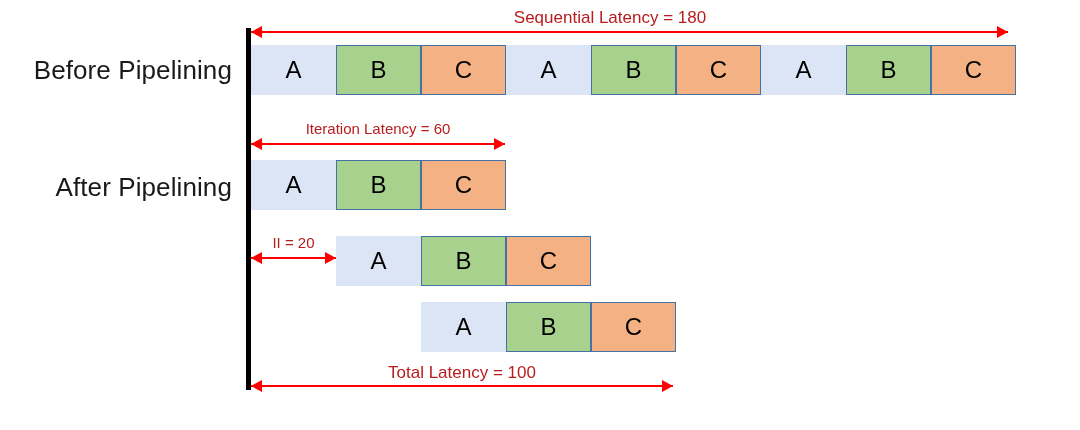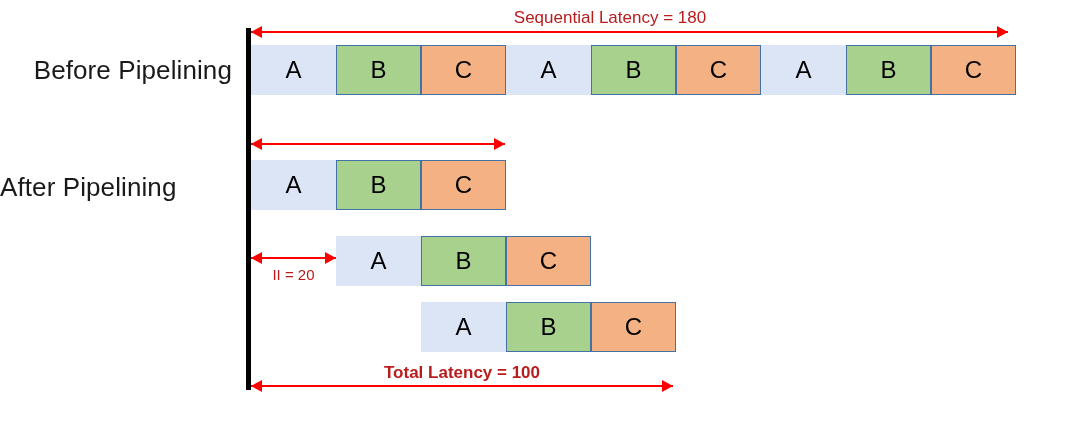--- a/index.html
+++ b/index.html
@@ -36,21 +36,21 @@
     left: 0;
     width: 232px;
     top: 55px;
     text-align: right;
     right: auto;
   }
   .label-after {
     left: 0;
     width: 232px;
     top: 172px;
-    text-align: left;
+    text-align: right;
     right: auto;
   }
 
   
   .axis {
     position: absolute;
     left: 246px;
     top: 28px;
     width: 5px;
     height: 362px;
@@ -153,54 +153,55 @@
     <div class="blk b">B</div>
     <div class="blk c">C</div>
     <div class="blk a">A</div>
     <div class="blk b">B</div>
     <div class="blk c">C</div>
     <div class="blk a">A</div>
     <div class="blk b">B</div>
     <div class="blk c">C</div>
   </div>
 
+  <div class="caption small" style="left: 251px; top: 120px; width: 254px;">Iteration Latency = 60</div>
 
   <div class="arrow" style="left: 251px; top: 138px; width: 254px;">
     <div class="shaft"></div>
     <div class="head left"></div>
     <div class="head right"></div>
   </div>
 
   <div class="row" style="left: 251px; top: 160px;">
     <div class="blk a">A</div>
     <div class="blk b">B</div>
     <div class="blk c">C</div>
   </div>
 
-  <div class="caption small" style="left: 251px; top: 234px; width: 85px; margin-top: 32px;">II = 20</div>
+  <div class="caption small" style="left: 251px; top: 234px; width: 85px;">II = 20</div>
 
   <div class="arrow" style="left: 251px; top: 252px; width: 85px;">
     <div class="shaft"></div>
     <div class="head left"></div>
     <div class="head right"></div>
   </div>
 
   <div class="row" style="left: 336px; top: 236px;">
     <div class="blk a">A</div>
     <div class="blk b">B</div>
     <div class="blk c">C</div>
   </div>
 
   <div class="row" style="left: 421px; top: 302px;">
     <div class="blk a">A</div>
     <div class="blk b">B</div>
     <div class="blk c">C</div>
   </div>
 
-  <div class="caption" style="left: 251px; top: 363px; width: 422px; font-weight: bold;">Total Latency = 100</div>
+  <div class="caption" style="left: 251px; top: 363px; width: 422px;">Total Latency = 100</div>
 
   <div class="arrow" style="left: 251px; top: 380px; width: 422px;">
     <div class="shaft"></div>
     <div class="head left"></div>
     <div class="head right"></div>
   </div>
 
 </div>
 
 </body></html>

